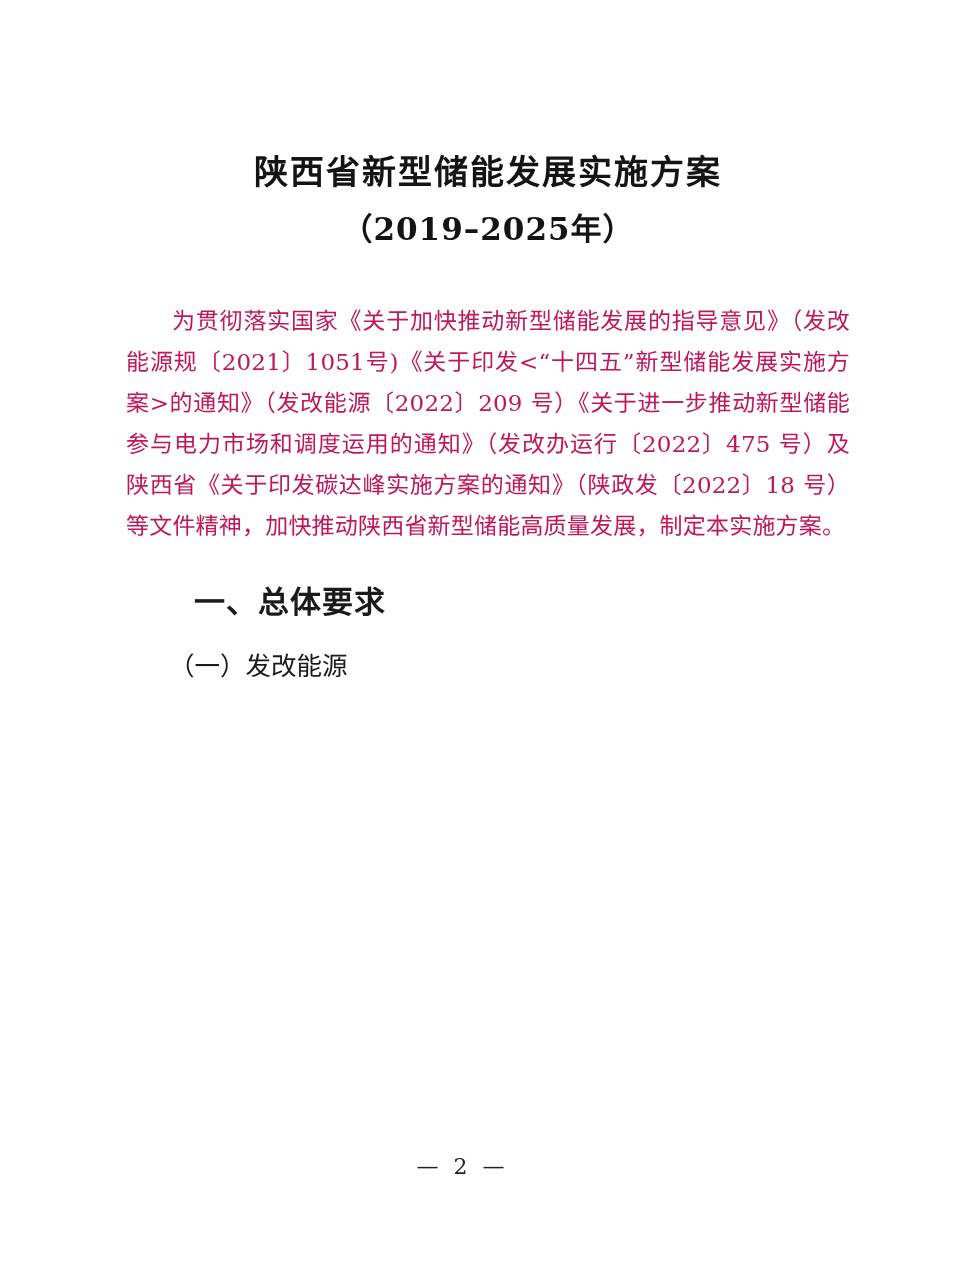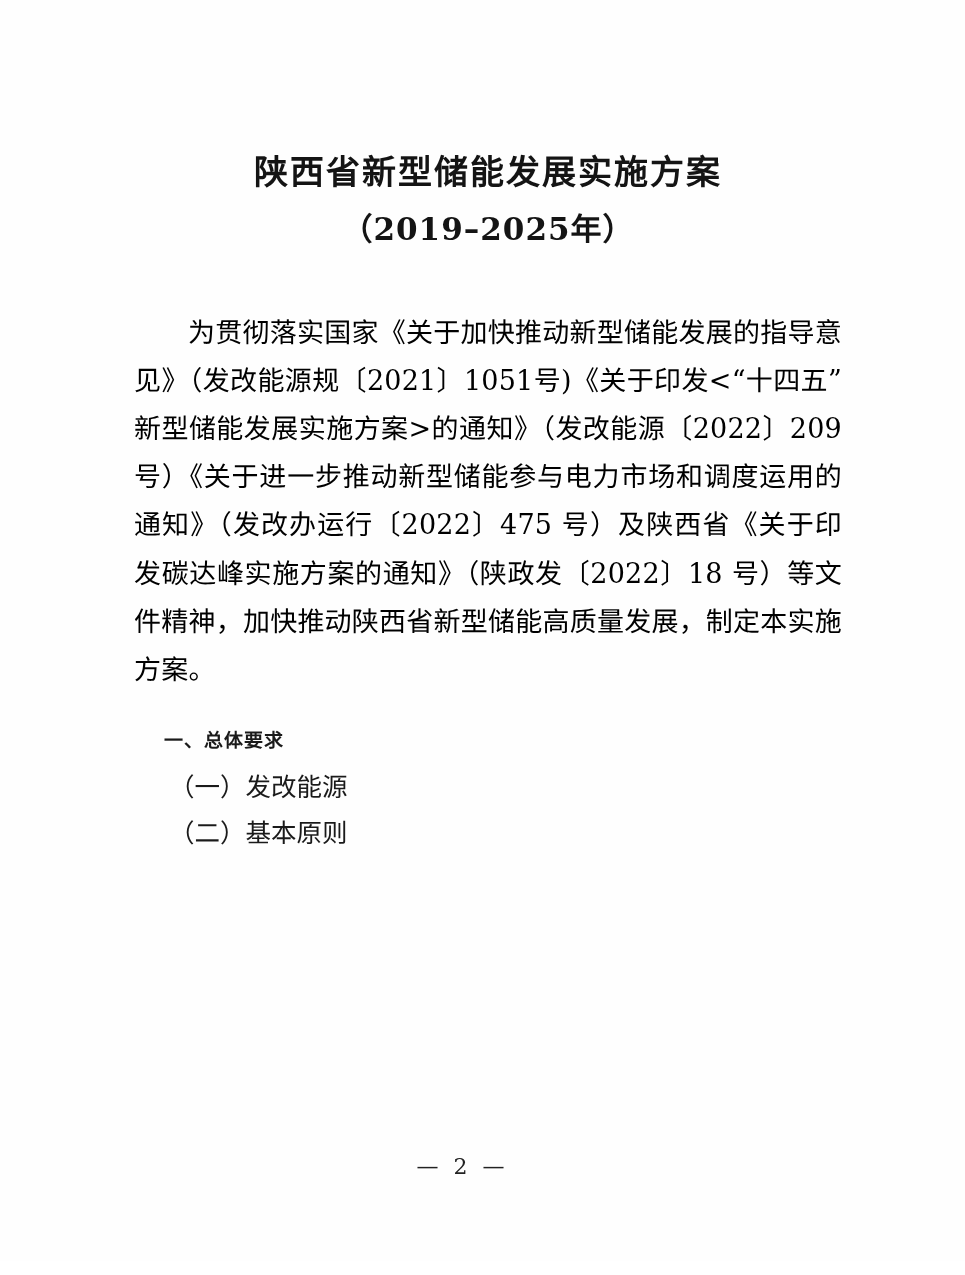--- a/index.html
+++ b/index.html
@@ -42,39 +42,39 @@
   }
   .doc-subtitle {
     font-size: 31px;
     font-weight: bold;
     letter-spacing: 1px;
     line-height: 1.4;
     margin-top: 12px;
     color: #141414;
   }
   .para {
-    font-size: 27px;
+    font-size: 23px;
     line-height: 1.78;
     text-align: justify;
     text-justify: inter-ideograph;
-    margin: 16px;
-    color: #000000;
+    margin: 8px;
+    color: #be185d;
     letter-spacing: 0.2px;
   }
   .para.indent {
     text-indent: 2em;
   }
   .spacer-lg { height: 42px; }
   .spacer-sm { height: 6px; }
   .heading-1 {
-    font-size: 19px;
+    font-size: 31px;
     font-weight: bold;
     line-height: 1.78;
     text-indent: 2em;
-    margin: 8px;
+    margin: 14px;
     letter-spacing: 1px;
   }
   .heading-2 {
     font-size: 25.5px;
     line-height: 1.78;
     text-indent: 2em;
     margin: 0;
   }
   .page-number {
     position: absolute;
@@ -104,19 +104,18 @@
 
     <p class="para indent">为贯彻落实国家《关于加快推动新型储能发展的指导意见》（发改能源规〔2021〕1051号)《关于印发&lt;“十四五”新型储能发展实施方案&gt;的通知》（发改能源〔2022〕209 号）《关于进一步推动新型储能参与电力市场和调度运用的通知》（发改办运行〔2022〕475 号）及陕西省《关于印发碳达峰实施方案的通知》（陕政发〔2022〕18 号）等文件精神，加快推动陕西省新型储能高质量发展，制定本实施方案。</p>
 
     <div class="spacer-sm"></div>
 
     <p class="heading-1">一、总体要求</p>
 
     <p class="heading-2">（一）发改能源</p>
 
 
-    <p class="heading-2">（二）基本原则</p>
 
   </div>
 
   <div class="page-number">— 2 —</div>
 
 </div>
 
 </body></html>

